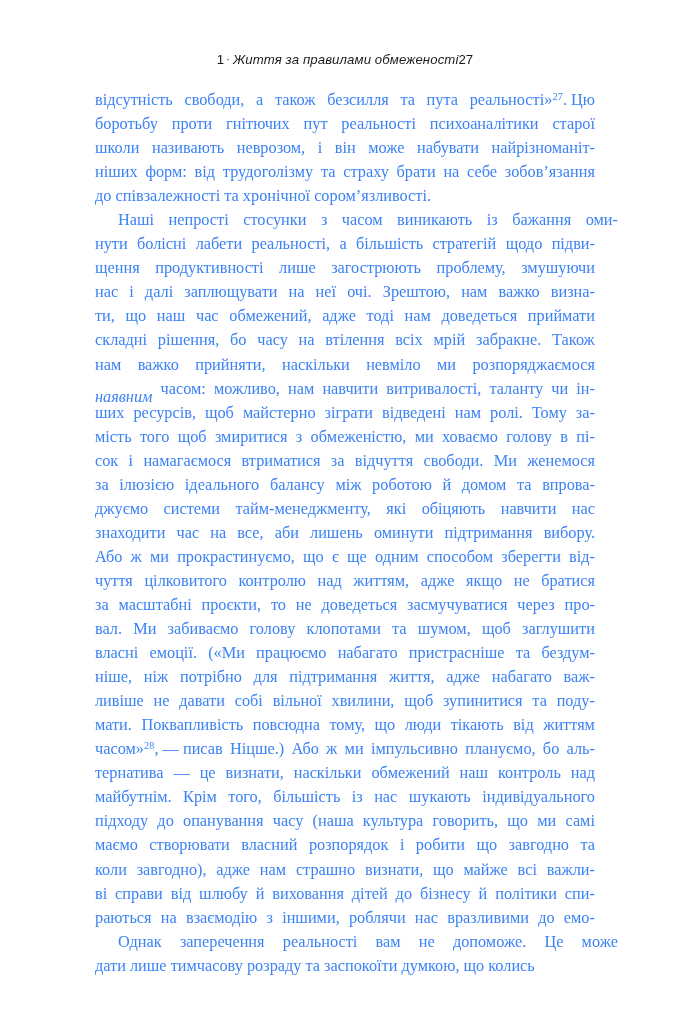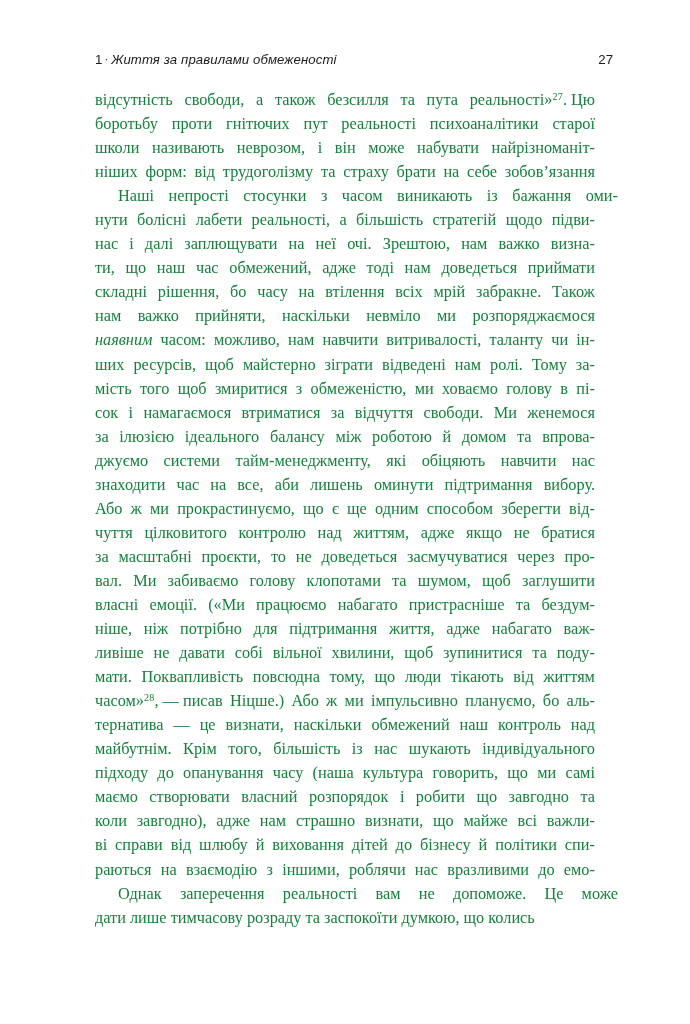--- a/index.html
+++ b/index.html
@@ -22,26 +22,26 @@
     width: 690px;
     height: 1024px;
     background: #ffffff;
     box-sizing: border-box;
   }
 
   
   .running-head {
     position: absolute;
     left: 95px;
-    right: 77px;
+    right: 95px;
     top: 52px;
     height: 22px;
     display: flex;
     align-items: baseline;
-    justify-content: space-between;
+    justify-content: center;
   }
   .running-head-title {
     font-family: "Liberation Sans", "DejaVu Sans", sans-serif;
     font-style: italic;
     font-size: 13.2px;
     letter-spacing: 0.1px;
     color: #1b1b1b;
     white-space: nowrap;
   }
   .chapter-num {
@@ -67,42 +67,42 @@
     left: 95px;
     top: 88px;
     width: 500px;
   }
 
   .line {
     display: block;
     font-size: 16.3px;
     line-height: 24.05px;
     height: 24.05px;
-    color: #15803d;
+    color: #3b82f6;
     white-space: nowrap;
     letter-spacing: 0px;
   }
 
   
   .line.j {
     display: flex;
     justify-content: space-between;
     width: 500px;
   }
   .line.j > .w { white-space: pre; }
 
   
   .line.last {
     display: block;
     width: auto;
   }
 
   .indent { padding-left: 23px; }
 
-  .it { font-style: italic; }
+  .it { font-style: italic; margin-top: 8px; }
 
   sup.fn {
     font-size: 0.62em;
     line-height: 0;
     vertical-align: 0.52em;
     letter-spacing: 0.2px;
   }
 </style>
 </head>
 <body>
@@ -151,20 +151,21 @@
         <span class="w">форм:</span>
         <span class="w">від</span>
         <span class="w">трудоголізму</span>
         <span class="w">та</span>
         <span class="w">страху</span>
         <span class="w">брати</span>
         <span class="w">на</span>
         <span class="w">себе</span>
         <span class="w">зобов’язання</span>
       </div>
+      <div class="line last"><span class="w">до співзалежності та хронічної сором’язливості.</span></div>
       <div class="line j indent">
         <span class="w">Наші</span>
         <span class="w">непрості</span>
         <span class="w">стосунки</span>
         <span class="w">з</span>
         <span class="w">часом</span>
         <span class="w">виникають</span>
         <span class="w">із</span>
         <span class="w">бажання</span>
         <span class="w">оми-</span>
@@ -172,20 +173,28 @@
       <div class="line j">
         <span class="w">нути</span>
         <span class="w">болісні</span>
         <span class="w">лабети</span>
         <span class="w">реальності,</span>
         <span class="w">а</span>
         <span class="w">більшість</span>
         <span class="w">стратегій</span>
         <span class="w">щодо</span>
         <span class="w">підви-</span>
+      </div>
+      <div class="line j">
+        <span class="w">щення</span>
+        <span class="w">продуктивності</span>
+        <span class="w">лише</span>
+        <span class="w">загострюють</span>
+        <span class="w">проблему,</span>
+        <span class="w">змушуючи</span>
       </div>
       <div class="line j">
         <span class="w">нас</span>
         <span class="w">і</span>
         <span class="w">далі</span>
         <span class="w">заплющувати</span>
         <span class="w">на</span>
         <span class="w">неї</span>
         <span class="w">очі.</span>
         <span class="w">Зрештою,</span>

